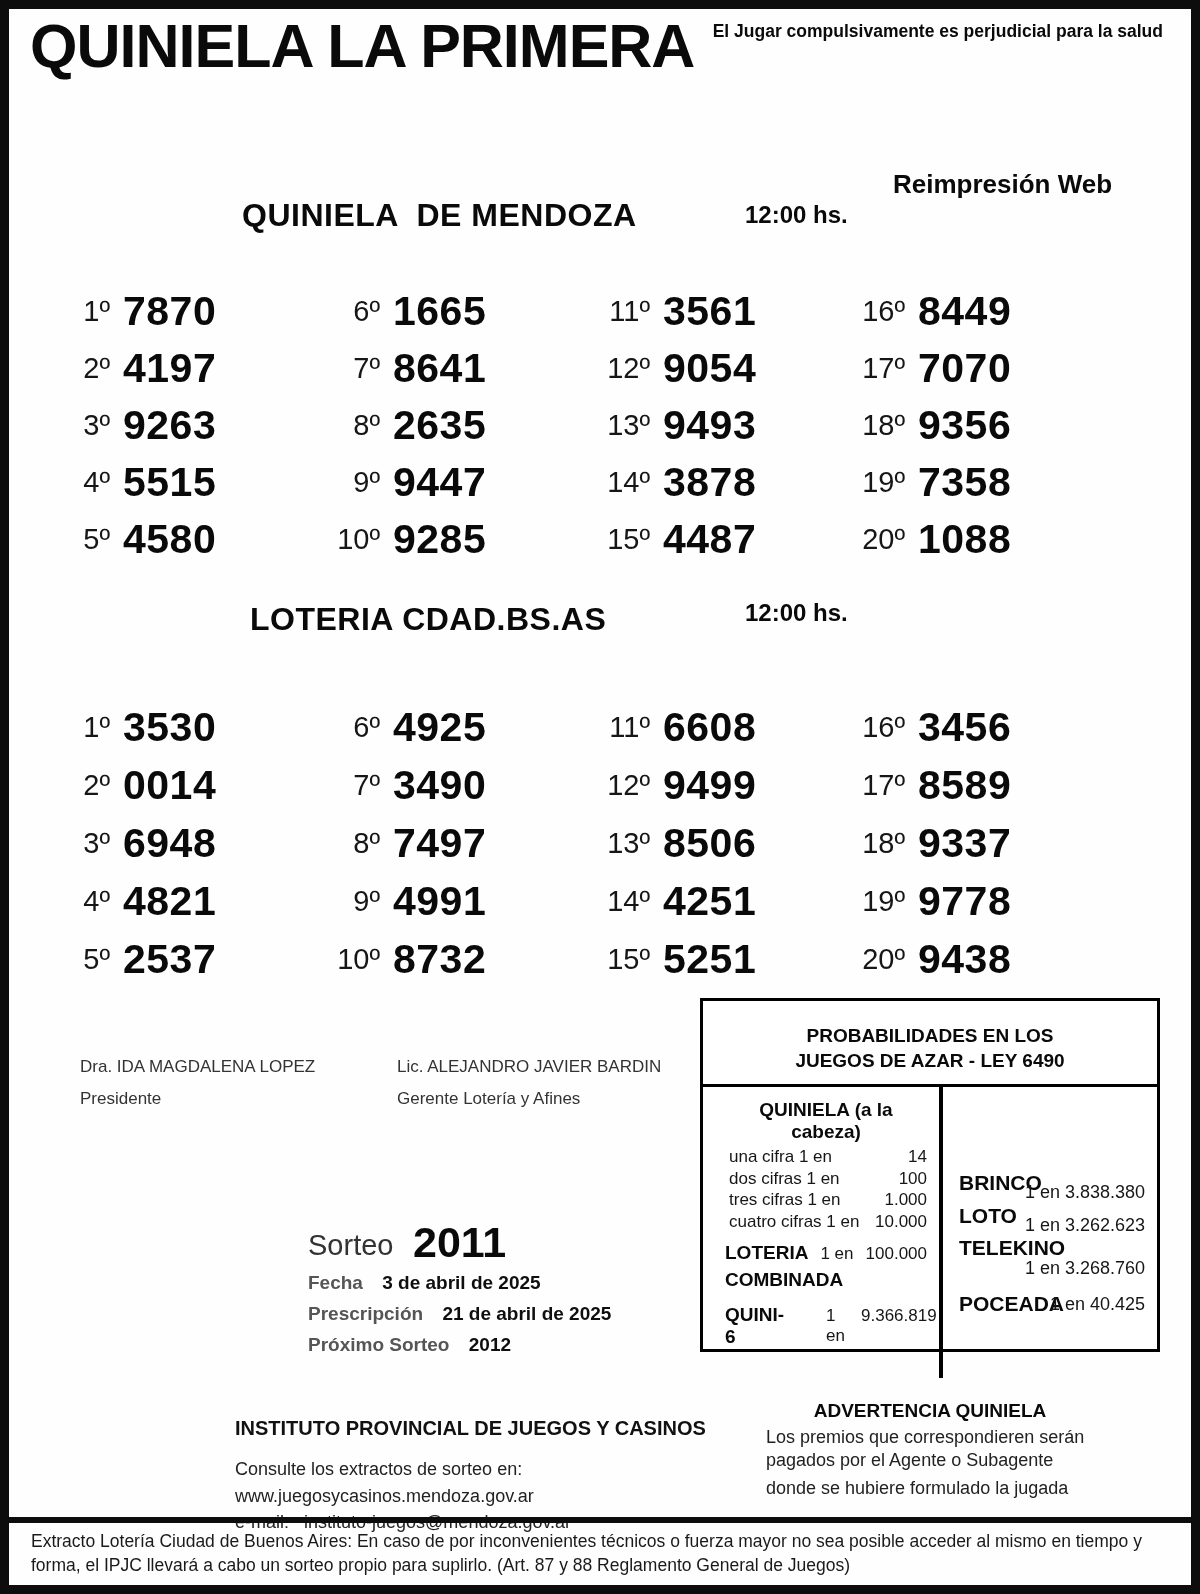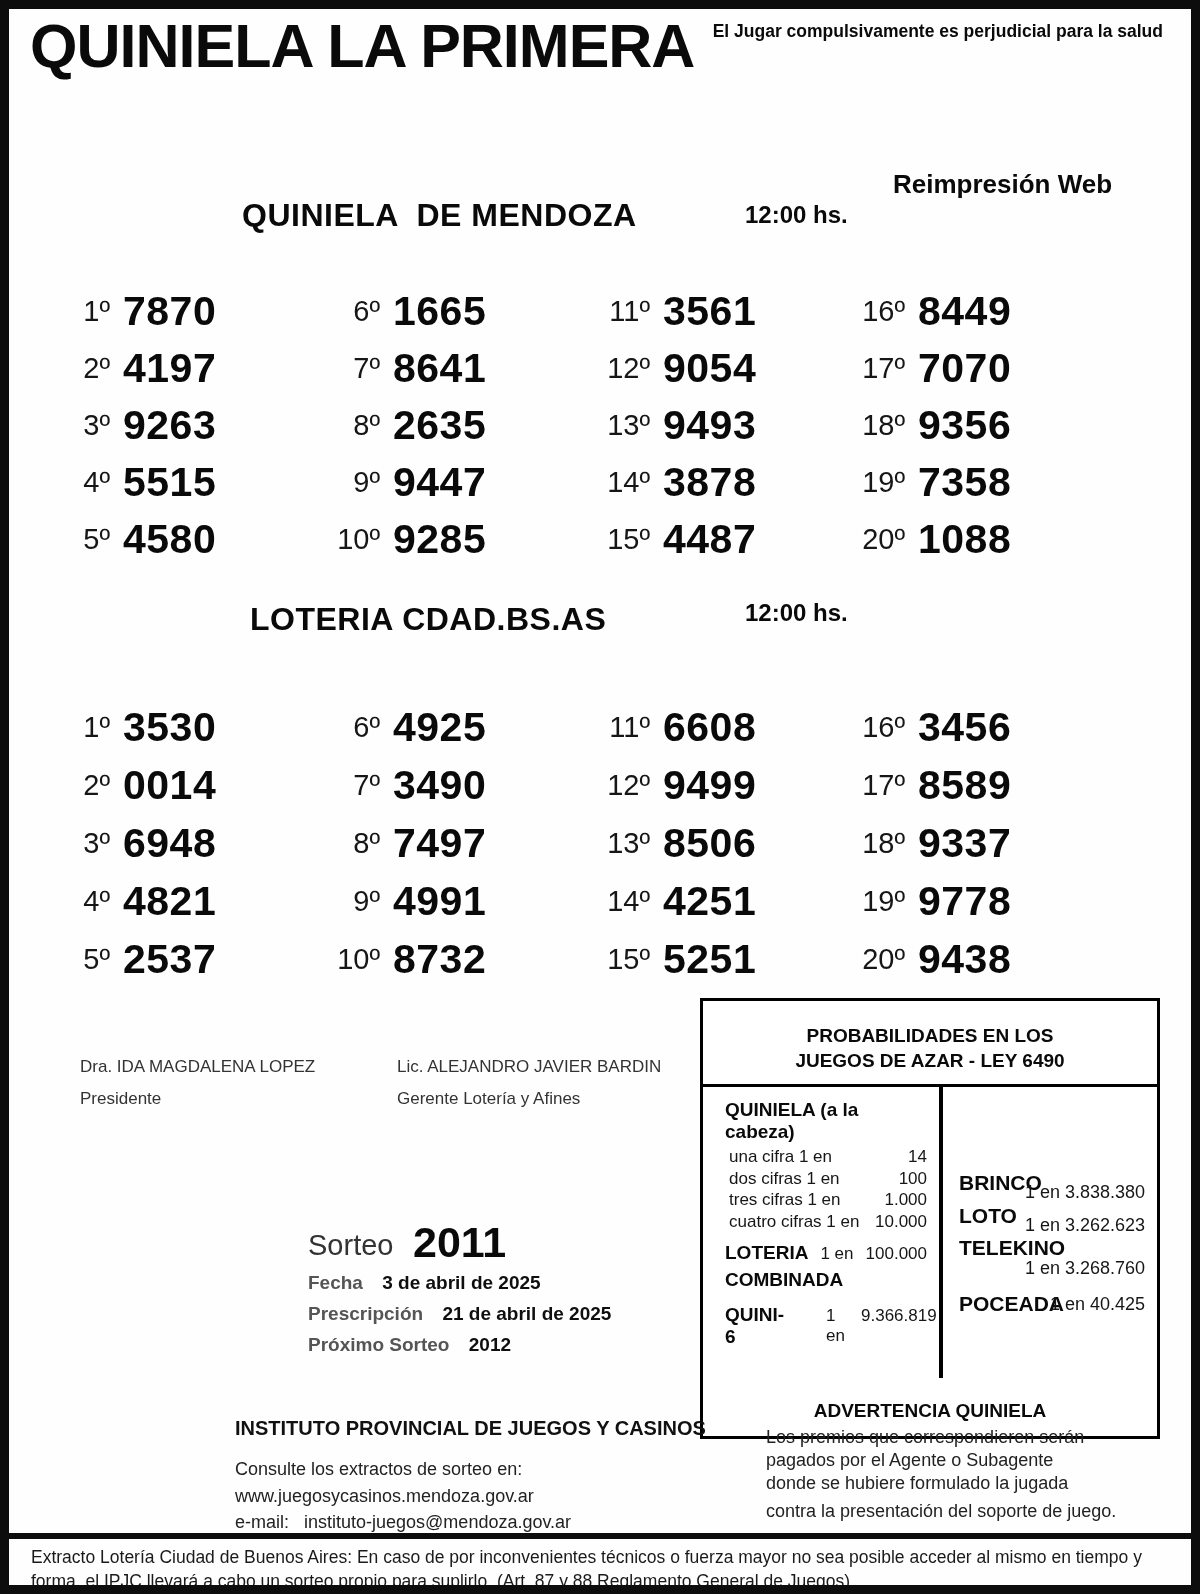--- a/index.html
+++ b/index.html
@@ -38,27 +38,27 @@
   .sig2 { left:388px; }
   .sig .role { margin-top:12px; }
 
   .sorteo-label { position:absolute; left:299px; top:1220px; font-size:29px; color:#333; }
   .sorteo-num { position:absolute; left:404px; top:1209px; font-size:43px; font-weight:bold; color:#0a0a0a; }
   .sorteo-meta { position:absolute; left:299px; top:1263px; font-size:19px; }
   .sorteo-meta .mrow { height:31px; }
   .mlabel { color:#555; font-weight:bold; }
   .mvalue { color:#0f0f0f; font-weight:bold; margin-left:14px; }
 
-  .prob-box { position:absolute; left:691px; top:989px; width:460px; height:441px; border:3px solid #000; box-sizing:border-box; background:#fff; }
+  .prob-box { position:absolute; left:691px; top:989px; width:460px; height:354px; border:3px solid #000; box-sizing:border-box; background:#fff; }
   .prob-header { height:86px; border-bottom:3px solid #000; box-sizing:border-box; text-align:center; font-weight:bold; font-size:19px; line-height:25px; padding-top:22px; color:#0a0a0a; }
   .prob-body { position:relative; height:291px; }
   .prob-left { position:absolute; left:0; top:0; bottom:0; width:240px; border-right:4px solid #000; box-sizing:border-box; padding:12px 12px 0 22px; }
   .prob-right { position:absolute; left:244px; right:0; top:0; bottom:0; }
   .q-header, .c-header { font-weight:bold; font-size:19px; color:#0a0a0a; }
-  .q-header { margin-bottom:3px; }
+  .q-header { margin-bottom:3px;text-align:center; }
   .c-header { margin-top:5px; }
   .prow { display:flex; justify-content:space-between; font-size:17px; line-height:21.5px; color:#161616; padding-left:4px; }
   .crow { padding-left:12px; }
   .inline-row { display:flex; align-items:baseline; font-size:17px; margin-top:10px; color:#161616; }
   .inline-row b { font-size:19px; color:#0a0a0a; }
   .inline-row .mid { margin-left:12px; }
   .inline-row .val { flex:1; text-align:right; }
   .quini { margin-top:13px;gap:16px; }
   .quini .mid { margin-left:26px; }
   .game-name { position:absolute; left:12px; font-weight:bold; font-size:21px; color:#0a0a0a; }
@@ -70,21 +70,21 @@
 
   .adv-title { position:absolute; left:691px; top:1391px; width:460px; text-align:center; font-weight:bold; font-size:19px; color:#0a0a0a; }
   .adv-lines { position:absolute; left:757px; top:1417px; font-size:18px; line-height:23px; color:#222; }
   .adv-lines .adv-line:last-child { margin-top:5px; }
 
   .inst { position:absolute; left:226px; top:1408px; }
   .inst-name { font-size:20px; font-weight:bold; color:#111; margin-bottom:16px; }
   .inst-line { font-size:18px; line-height:26.5px; color:#222; }
   .inst-email-label { margin-right:10px; }
 
-  .footer { position:absolute; left:0; right:0; bottom:0; height:52px; box-sizing:border-box; border-top:6px solid #0d0d0d; padding:7px 26px 0 22px; font-size:17.5px; line-height:23.5px; color:#1a1a1a; }
+  .footer { position:absolute; left:0; right:0; bottom:0; height:68px; box-sizing:border-box; border-top:6px solid #0d0d0d; padding:7px 26px 0 22px; font-size:17.5px; line-height:23.5px; color:#1a1a1a; }
 </style>
 </head>
 <body>
 
 <div class="page">
 
   <div class="doc-title">QUINIELA LA PRIMERA</div>
   <div class="health">El Jugar compulsivamente es perjudicial para la salud</div>
 
   <div class="draw-name draw1-name">QUINIELA  DE MENDOZA</div>
@@ -351,21 +351,20 @@
         <span class="game-val g3v">1 en 40.425</span>
       </div>
     </div>
   </div>
 
   <div class="adv-title">ADVERTENCIA QUINIELA</div>
   <div class="adv-lines">
       <div class="adv-line">Los premios que correspondieren serán</div>
       <div class="adv-line">pagados por el Agente o Subagente</div>
       <div class="adv-line">donde se hubiere formulado la jugada</div>
-      <div class="adv-line">contra la presentación del soporte de juego.</div>
     </div>
 
   <div class="inst">
     <div class="inst-name">INSTITUTO PROVINCIAL DE JUEGOS Y CASINOS</div>
     <div class="inst-line">Consulte los extractos de sorteo en:</div>
     <div class="inst-line">www.juegosycasinos.mendoza.gov.ar</div>
     <div class="inst-line">
       <span class="inst-email-label">e-mail:</span>
       <span>instituto-juegos@mendoza.gov.ar</span>
     </div>

